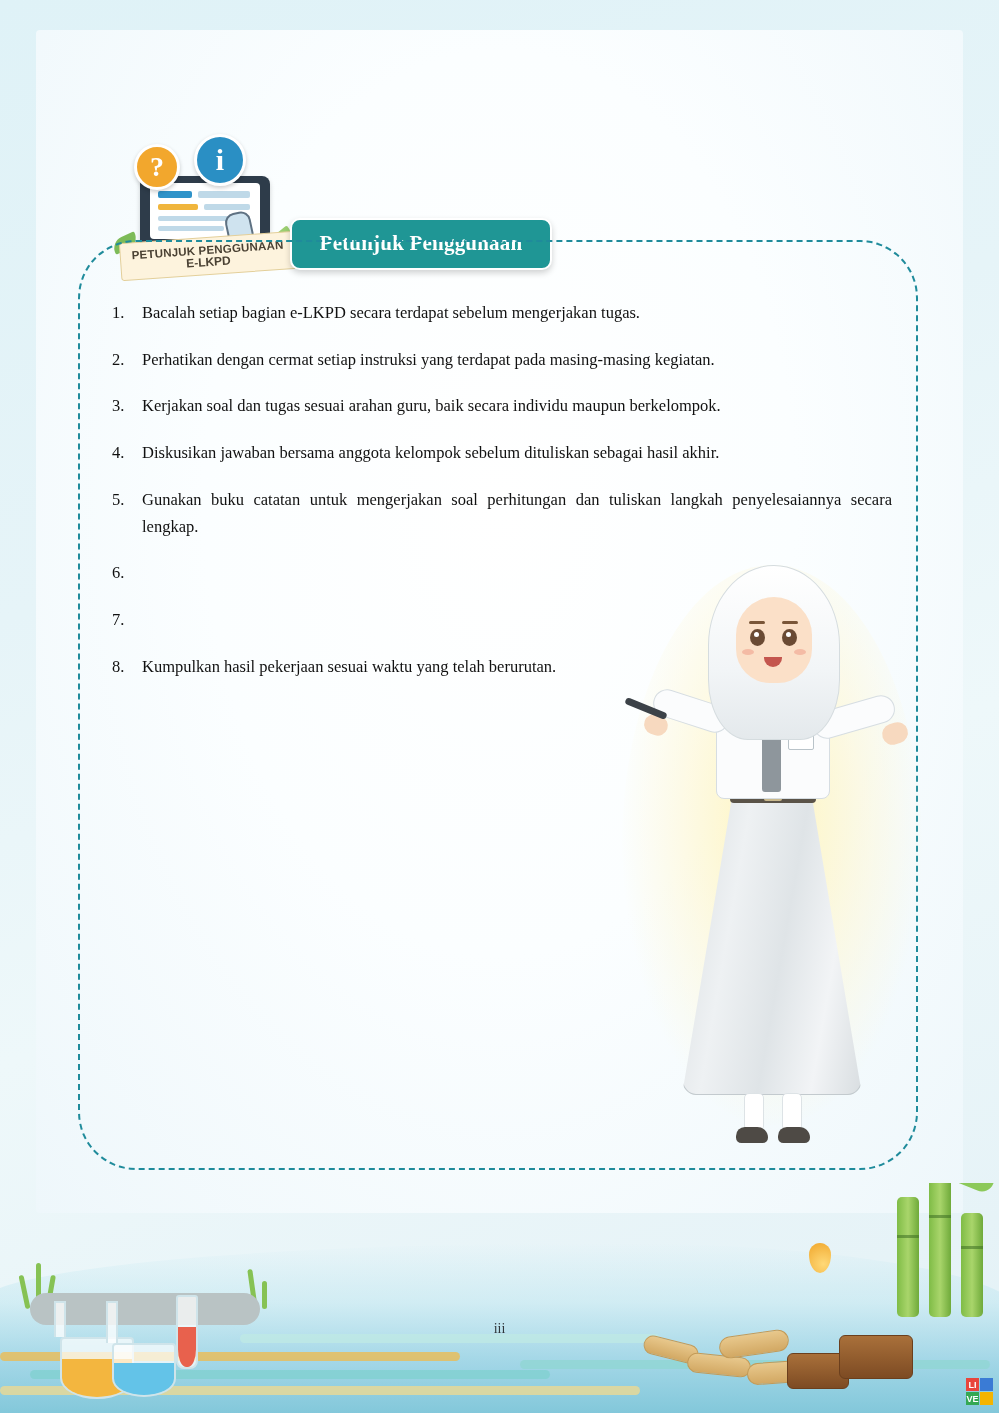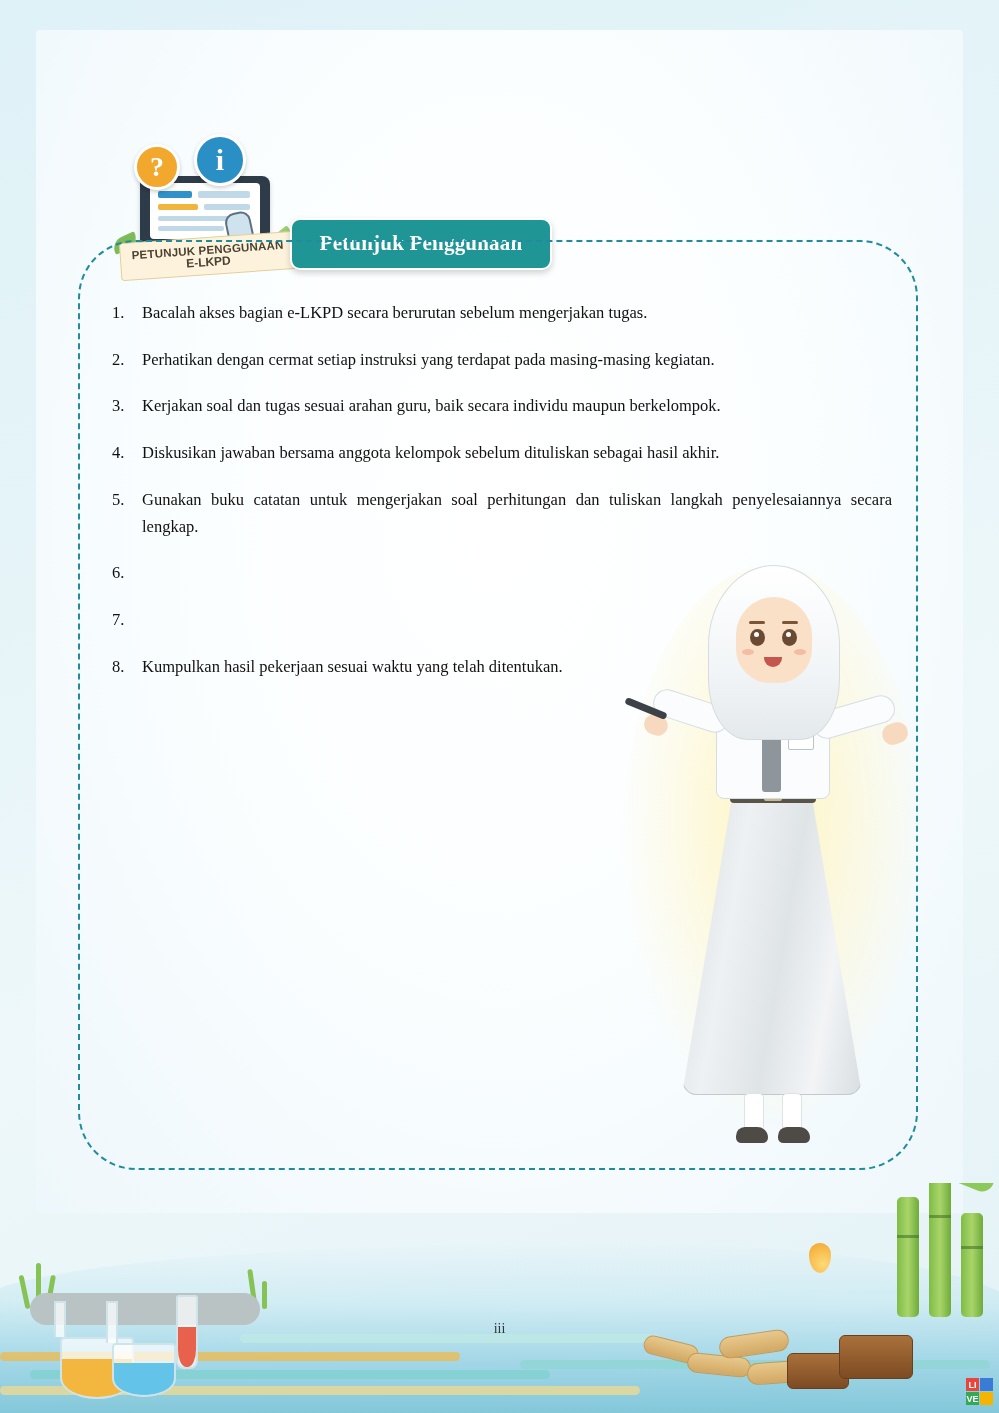--- a/index.html
+++ b/index.html
@@ -608,21 +608,21 @@
     <div class="sock s1"></div>
     <div class="sock s2"></div>
     <div class="shoe h1"></div>
     <div class="shoe h2"></div>
   </div>
 </div>
 
 <ol class="instructions" style="list-style:none;margin:0;padding:0;">
   <li class="item">
     <span class="num">1.</span>
-    <span class="txt">Bacalah akses bagian e-LKPD secara berurutan sebelum mengerjakan tugas.</span>
+    <span class="txt">Bacalah setiap bagian e-LKPD secara terdapat sebelum mengerjakan tugas.</span>
   </li>
   <li class="item">
     <span class="num">2.</span>
     <span class="txt">Perhatikan dengan cermat setiap instruksi yang terdapat pada masing-masing kegiatan.</span>
   </li>
   <li class="item">
     <span class="num">3.</span>
     <span class="txt">Kerjakan soal dan tugas sesuai arahan guru, baik secara individu maupun berkelompok.</span>
   </li>
   <li class="item">
@@ -634,21 +634,21 @@
     <span class="txt">Gunakan buku catatan untuk mengerjakan soal perhitungan dan tuliskan langkah penyelesaiannya secara lengkap.</span>
   </li>
   <li class="item narrow">
     <span class="num">6.</span>
   </li>
   <li class="item narrow">
     <span class="num">7.</span>
   </li>
   <li class="item narrow">
     <span class="num">8.</span>
-    <span class="txt">Kumpulkan hasil pekerjaan sesuai waktu yang telah ditentukan.</span>
+    <span class="txt">Kumpulkan hasil pekerjaan sesuai waktu yang telah berurutan.</span>
   </li>
 </ol>
 
 <div class="bottom-band">
   <div class="water"></div>
   <div class="water-stripe ws4"></div>
   <div class="water-stripe ws1"></div>
   <div class="water-stripe ws5"></div>
   <div class="water-stripe ws2"></div>
   <div class="water-stripe ws3"></div>

